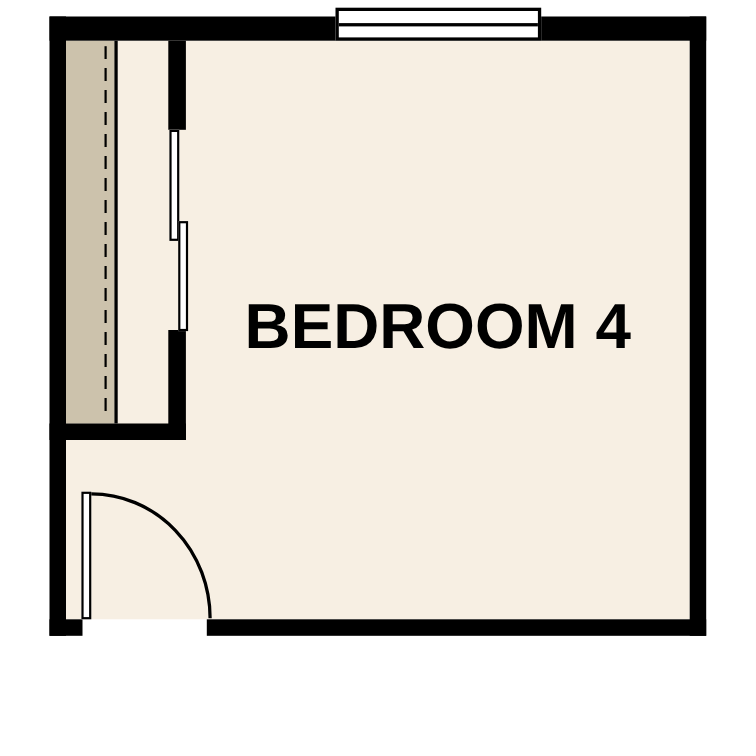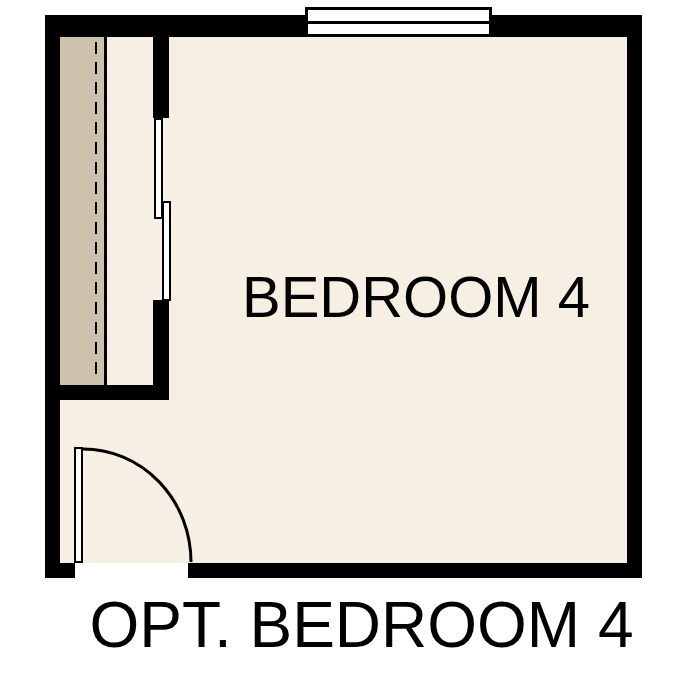--- a/index.html
+++ b/index.html
@@ -10,24 +10,23 @@
     font-family:"Liberation Sans",sans-serif;
     overflow:hidden;
   }
   .abs{position:absolute;}
   .wall{background:var(--wall,#000);}
   .floor{background:var(--floor,#f7efe3);}
   .shelf{background:var(--closet_shelf,#ccc2ac);}
   .fixture{background:var(--fixture,#fff);border:2px solid var(--wall,#000);box-sizing:border-box;}
   .label{
     color:var(--text,#000);
-    font-weight:normal;
+    font-weight:bold;
     text-align:center;
     white-space:nowrap;
-    margin-left:18px;
   }
   #room-label{
     left:169px;top:267px;width:458px;height:60px;
     line-height:60px;font-size:58px;
   }
   #caption{
     left:0;top:592px;width:687px;height:66px;
     line-height:66px;font-size:64px;
   }
   #window-symbol{
@@ -78,15 +77,14 @@
   <div class="abs fixture" style="left:154px;top:118px;width:9px;height:101px;"></div>
   <div class="abs fixture" style="left:162px;top:201px;width:9px;height:100px;"></div>
 
   <div class="abs fixture" style="left:74px;top:447px;width:9px;height:116px;"></div>
 
   <svg class="abs" style="left:74px;top:443px;" width="130" height="128" viewBox="0 0 130 128">
     <path d="M 9 6 A 108 113 0 0 1 117 119" fill="none" stroke="#000" stroke-width="3"></path>
   </svg>
 
   <div class="abs label" id="room-label">BEDROOM 4</div>
-  <div class="abs label" id="caption">OPT. BEDROOM 4</div>
 
 </div>
 
 </body></html>

